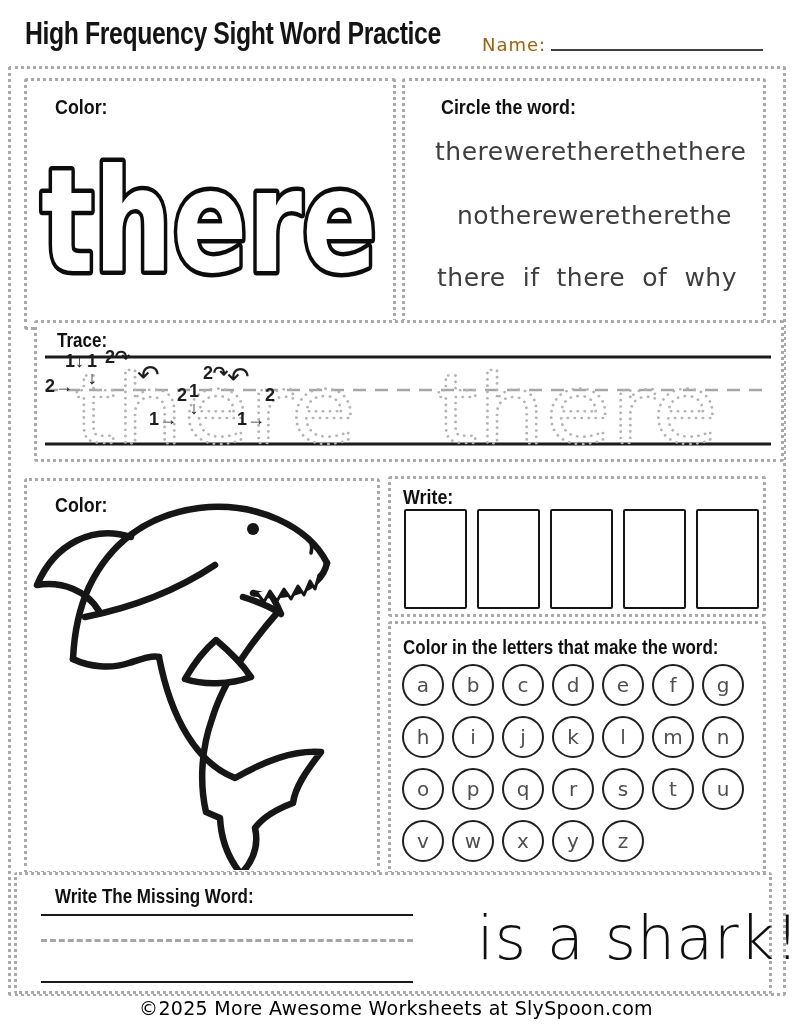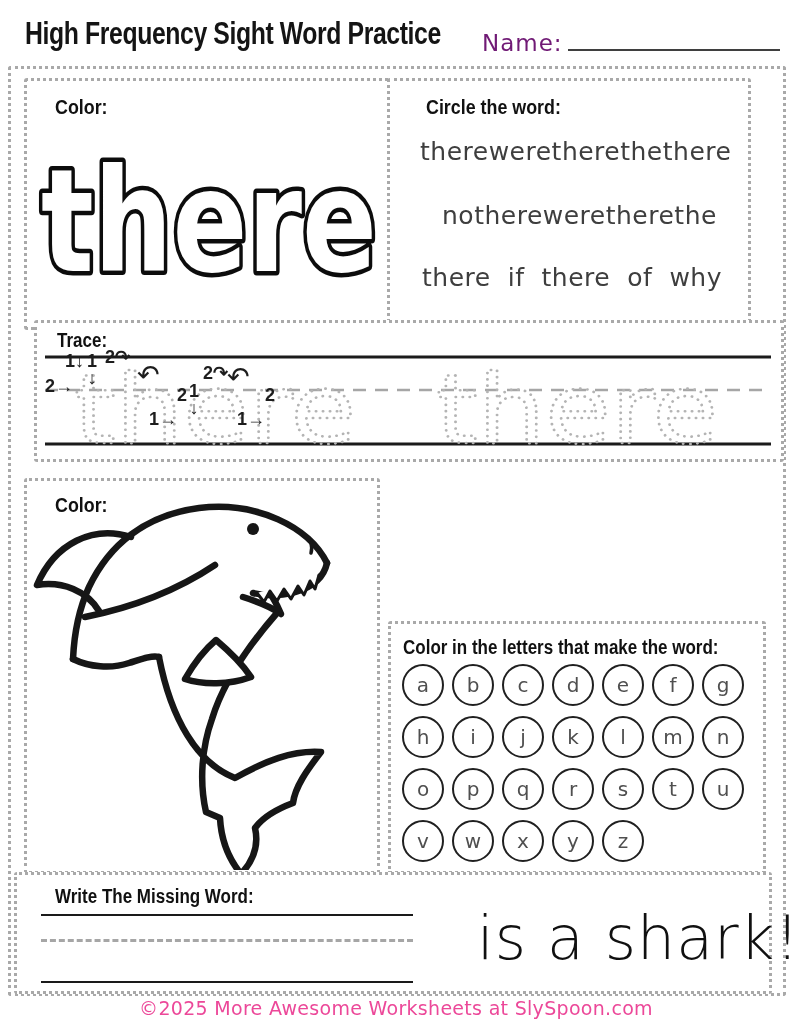--- a/index.html
+++ b/index.html
@@ -5,36 +5,36 @@
   html,body{margin:0;padding:0;background:#ffffff;}
   body{width:792px;height:1024px;position:relative;overflow:hidden;
        font-family:"DejaVu Sans","Liberation Sans",sans-serif;color:#151515;}
   .page{position:absolute;inset:0;background:#fff;}
 
   
   .hdr-title{position:absolute;left:25px;top:16px;margin:0;font-size:31px;font-weight:bold;
              letter-spacing:-.5px;transform:scaleX(.8);transform-origin:left center;white-space:nowrap;
              font-family:"Liberation Sans",sans-serif;color:#141414;}
   .namewrap{position:absolute;left:482px;top:27px;white-space:nowrap;}
-  .name-label{font-size:23px;color:#701a75;letter-spacing:1px;}
+  .name-label{font-size:18px;color:#a16207;letter-spacing:1px;}
   .nameline{display:inline-block;width:212px;height:22px;border-bottom:2.5px solid #3f3f3f;margin-left:5px;}
 
   
   .outer{position:absolute;left:8px;top:66px;width:778px;height:930px;border:3.5px dotted #a9a9a9;border-radius:3px;box-sizing:border-box;}
   .panel{position:absolute;border:3.5px dotted #a9a9a9;border-radius:3px;box-sizing:border-box;background:#fff;}
 
   .lbl{position:absolute;font-family:"Liberation Sans",sans-serif;font-weight:bold;font-size:21px;
        transform:scaleX(.85);transform-origin:left top;white-space:nowrap;color:#111;}
 
   
   .p-colorword{left:24px;top:78px;width:372px;height:252px;}
   .p-colorword .lbl{left:28px;top:14px;}
   .bubble-svg{position:absolute;left:0;top:30px;width:366px;height:218px;}
 
-  .p-circle{left:387px;top:78px;width:364px;height:252px;}
+  .p-circle{left:402px;top:78px;width:364px;height:252px;}
   .p-circle .lbl{left:36px;top:14px;}
   .crows{position:absolute;left:0;top:44px;right:0;}
   .crow{display:flex;justify-content:space-between;font-size:25px;color:#3e3e3e;letter-spacing:.5px;}
   .crow.c0{padding:0 18px 0 30px;margin-top:12px;}
   .crow.c1{padding:0 38px 0 52px;margin-top:35px;}
   .crow.c2{padding:0 26px 0 32px;margin-top:33px;}
 
   
   .p-trace{left:34px;top:320px;width:750px;height:142px;}
   .p-trace .lbl{left:20px;top:6px;font-size:20px;}
@@ -74,21 +74,21 @@
   .p-missing .lbl{left:38px;top:10px;font-size:20px;}
   .mline{position:absolute;left:24px;width:372px;}
   .mline.solid1{top:39px;border-top:2.5px solid #1a1a1a;}
   .mline.dash{top:64px;border-top:3px dashed #a6a6a6;}
   .mline.solid2{top:106px;border-top:2.5px solid #1a1a1a;}
   .sentence{position:absolute;left:412px;top:28px;font-size:60px;font-weight:300;color:#101010;
             letter-spacing:1px;white-space:nowrap;margin-left:48px;}
 
   
   .footer{position:absolute;left:0;top:997px;width:100%;text-align:center;font-size:19px;
-          color:#ec4899;letter-spacing:.3px;}
+          color:#000000;letter-spacing:.3px;}
 </style>
 </head>
 <body>
 
 <div class="page">
 
   <h1 class="hdr-title">High Frequency Sight Word Practice</h1>
   <div class="namewrap">
     <span class="name-label">Name:</span><span class="nameline"></span>
   </div>
@@ -168,20 +168,30 @@
         <path d="M300 82 C297 96 286 106 268 111 C252 115 238 115 226 112"></path>
         <path d="M216 116 C232 121 246 127 254 133 C250 123 246 117 243 112"></path>
         <path fill="#ffffff" d="M189 159 C202 170 216 184 224 196 C202 204 176 204 158 198 C166 184 176 170 189 159 Z"></path>
         <path fill="#ffffff" stroke-width="3" d="M230 112 L237 121 L243 110 L250 120 L257 108 L264 118 L271 105 L277 114 L283 100 L288 108 L292 94"></path>
         <path stroke-width="3.5" d="M284 62 C285 66 285 69 284 72"></path>
       </g>
       <circle cx="226" cy="48" r="6" fill="#161616"></circle>
     </svg>
   </section>
 
+  <section class="panel p-write">
+    <span class="lbl">Write:</span>
+    <div class="boxes" id="writeBoxes">
+        <div class="wbox"></div>
+        <div class="wbox"></div>
+        <div class="wbox"></div>
+        <div class="wbox"></div>
+        <div class="wbox"></div>
+      </div>
+  </section>
 
   <section class="panel p-letters">
     <span class="lbl">Color in the letters that make the word:</span>
     <div class="lrows" id="letterRows">
         <div class="lrow">
           <div class="lcircle">
             <span>a</span>
           </div>
           <div class="lcircle">
             <span>b</span>

